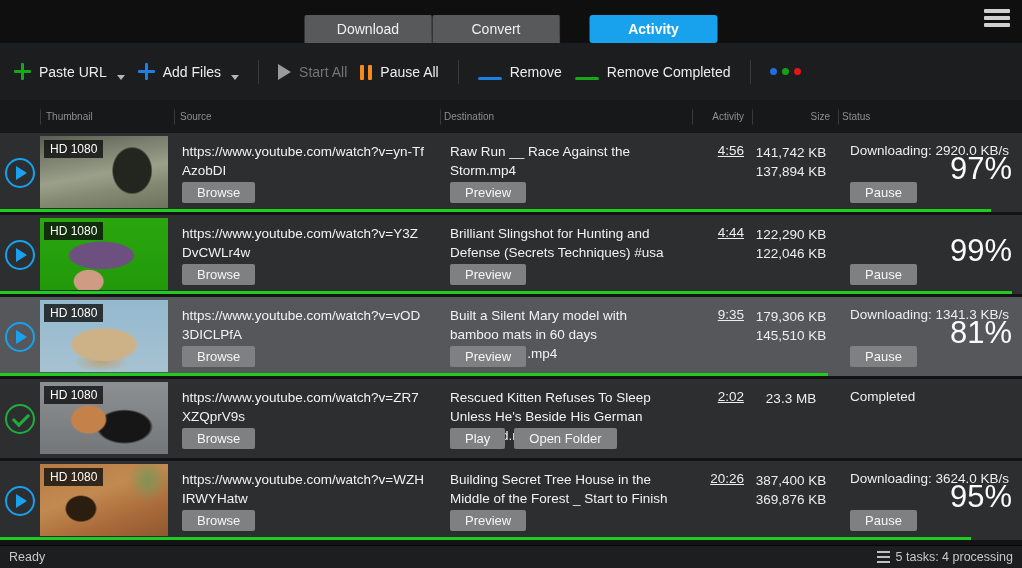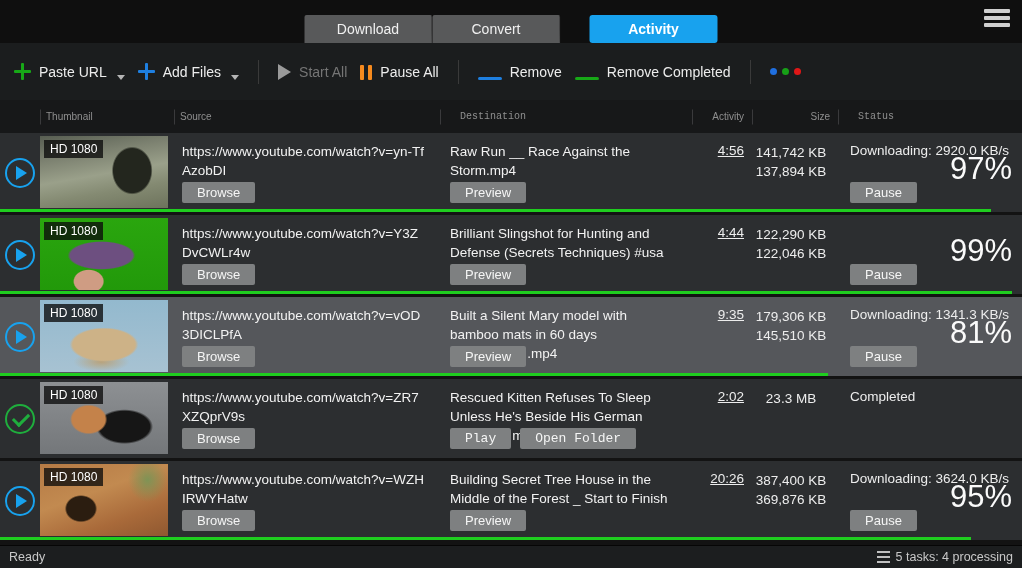--- a/index.html
+++ b/index.html
@@ -47,21 +47,21 @@
   .dots { display:flex; gap:5px; align-items:center; cursor:pointer; }
   .dots span { width:7px; height:7px; border-radius:50%; }
   .dot-blue { background:#1f6fe0; } .dot-green { background:#17a017; } .dot-red { background:#e01717; }
 
   
   .grid { display:grid; grid-template-columns:40px 134px 266px 252px 60px 86px 184px; }
   .thead { height:33px; background:#171819; flex:0 0 auto; align-items:center; color:#8f8f8f; font-size:10px; }
   .th { position:relative; padding-left:6px; }
   .th::before { content:''; position:absolute; left:0; top:50%; transform:translateY(-50%); width:1px; height:15px; background:#3a3a3c; }
   .th.right { text-align:right; padding-right:8px; }
-  .th.pad { padding-left:20px;font-family:Liberation Mono, monospace; }
+  .th.pad { padding-left:4px; }
 
   .rows { flex:1 1 auto; background:#131313; overflow:hidden; }
   .row { position:relative; height:79px; background:#2c2e30; margin-bottom:3px; cursor:default; }
   .row.selected { background:#55575b; }
   .cell { position:relative; height:100%; }
   .cell-play { display:flex; align-items:center; justify-content:center; }
   .play-circle { position:relative; width:30px; height:30px; border:2px solid #18a2ee; border-radius:50%; cursor:pointer; }
   .play-circle::after { content:''; position:absolute; left:9px; top:6px;
     border-left:11px solid #18a2ee; border-top:7px solid transparent; border-bottom:7px solid transparent; }
   .check-circle { position:relative; width:30px; height:30px; border:2px solid #1fae3d; border-radius:50%; cursor:pointer; }
@@ -94,21 +94,21 @@
   .celltext { padding:9px 16px 0 10px; font-size:13.5px; line-height:19px; color:#f2f2f2;
     word-break:break-word; overflow-wrap:anywhere; }
   .cell-source .celltext { padding-left:8px; word-break:break-all; }
   .gbtn {
     position:absolute; bottom:9px; display:inline-block; background:#7e8081; color:#f5f5f5;
     border:none; border-radius:2px; font-size:13px; font-family:inherit;
     line-height:21px; padding:0 15px; cursor:pointer;
   }
   .cell-source .gbtn { left:8px; }
   .cell-dest .gbtn { left:10px; }
-  .btn-row { position:absolute; bottom:9px; left:10px; display:flex; gap:9px;font-family:Liberation Mono, monospace; }
+  .btn-row { position:absolute; bottom:9px; left:10px; display:flex; gap:9px; }
   .btn-row .gbtn { position:static; }
   .cell-dur { text-align:right; padding:10px 8px 0 0; font-size:13.5px;text-decoration:underline; }
   .cell-size { text-align:center; padding:10px 8px 0 0; font-size:13.5px; line-height:19px; }
   .status-line { padding:10px 0 0 12px; font-size:13.5px; }
   .percent { position:absolute; right:10px; top:18px; font-size:31px; color:#fafafa; }
   .cell-status .gbtn { left:12px; }
   .progress { position:absolute; left:0; bottom:0; height:3px; background:#1fcd1f; }
 
   
   .statusbar {

